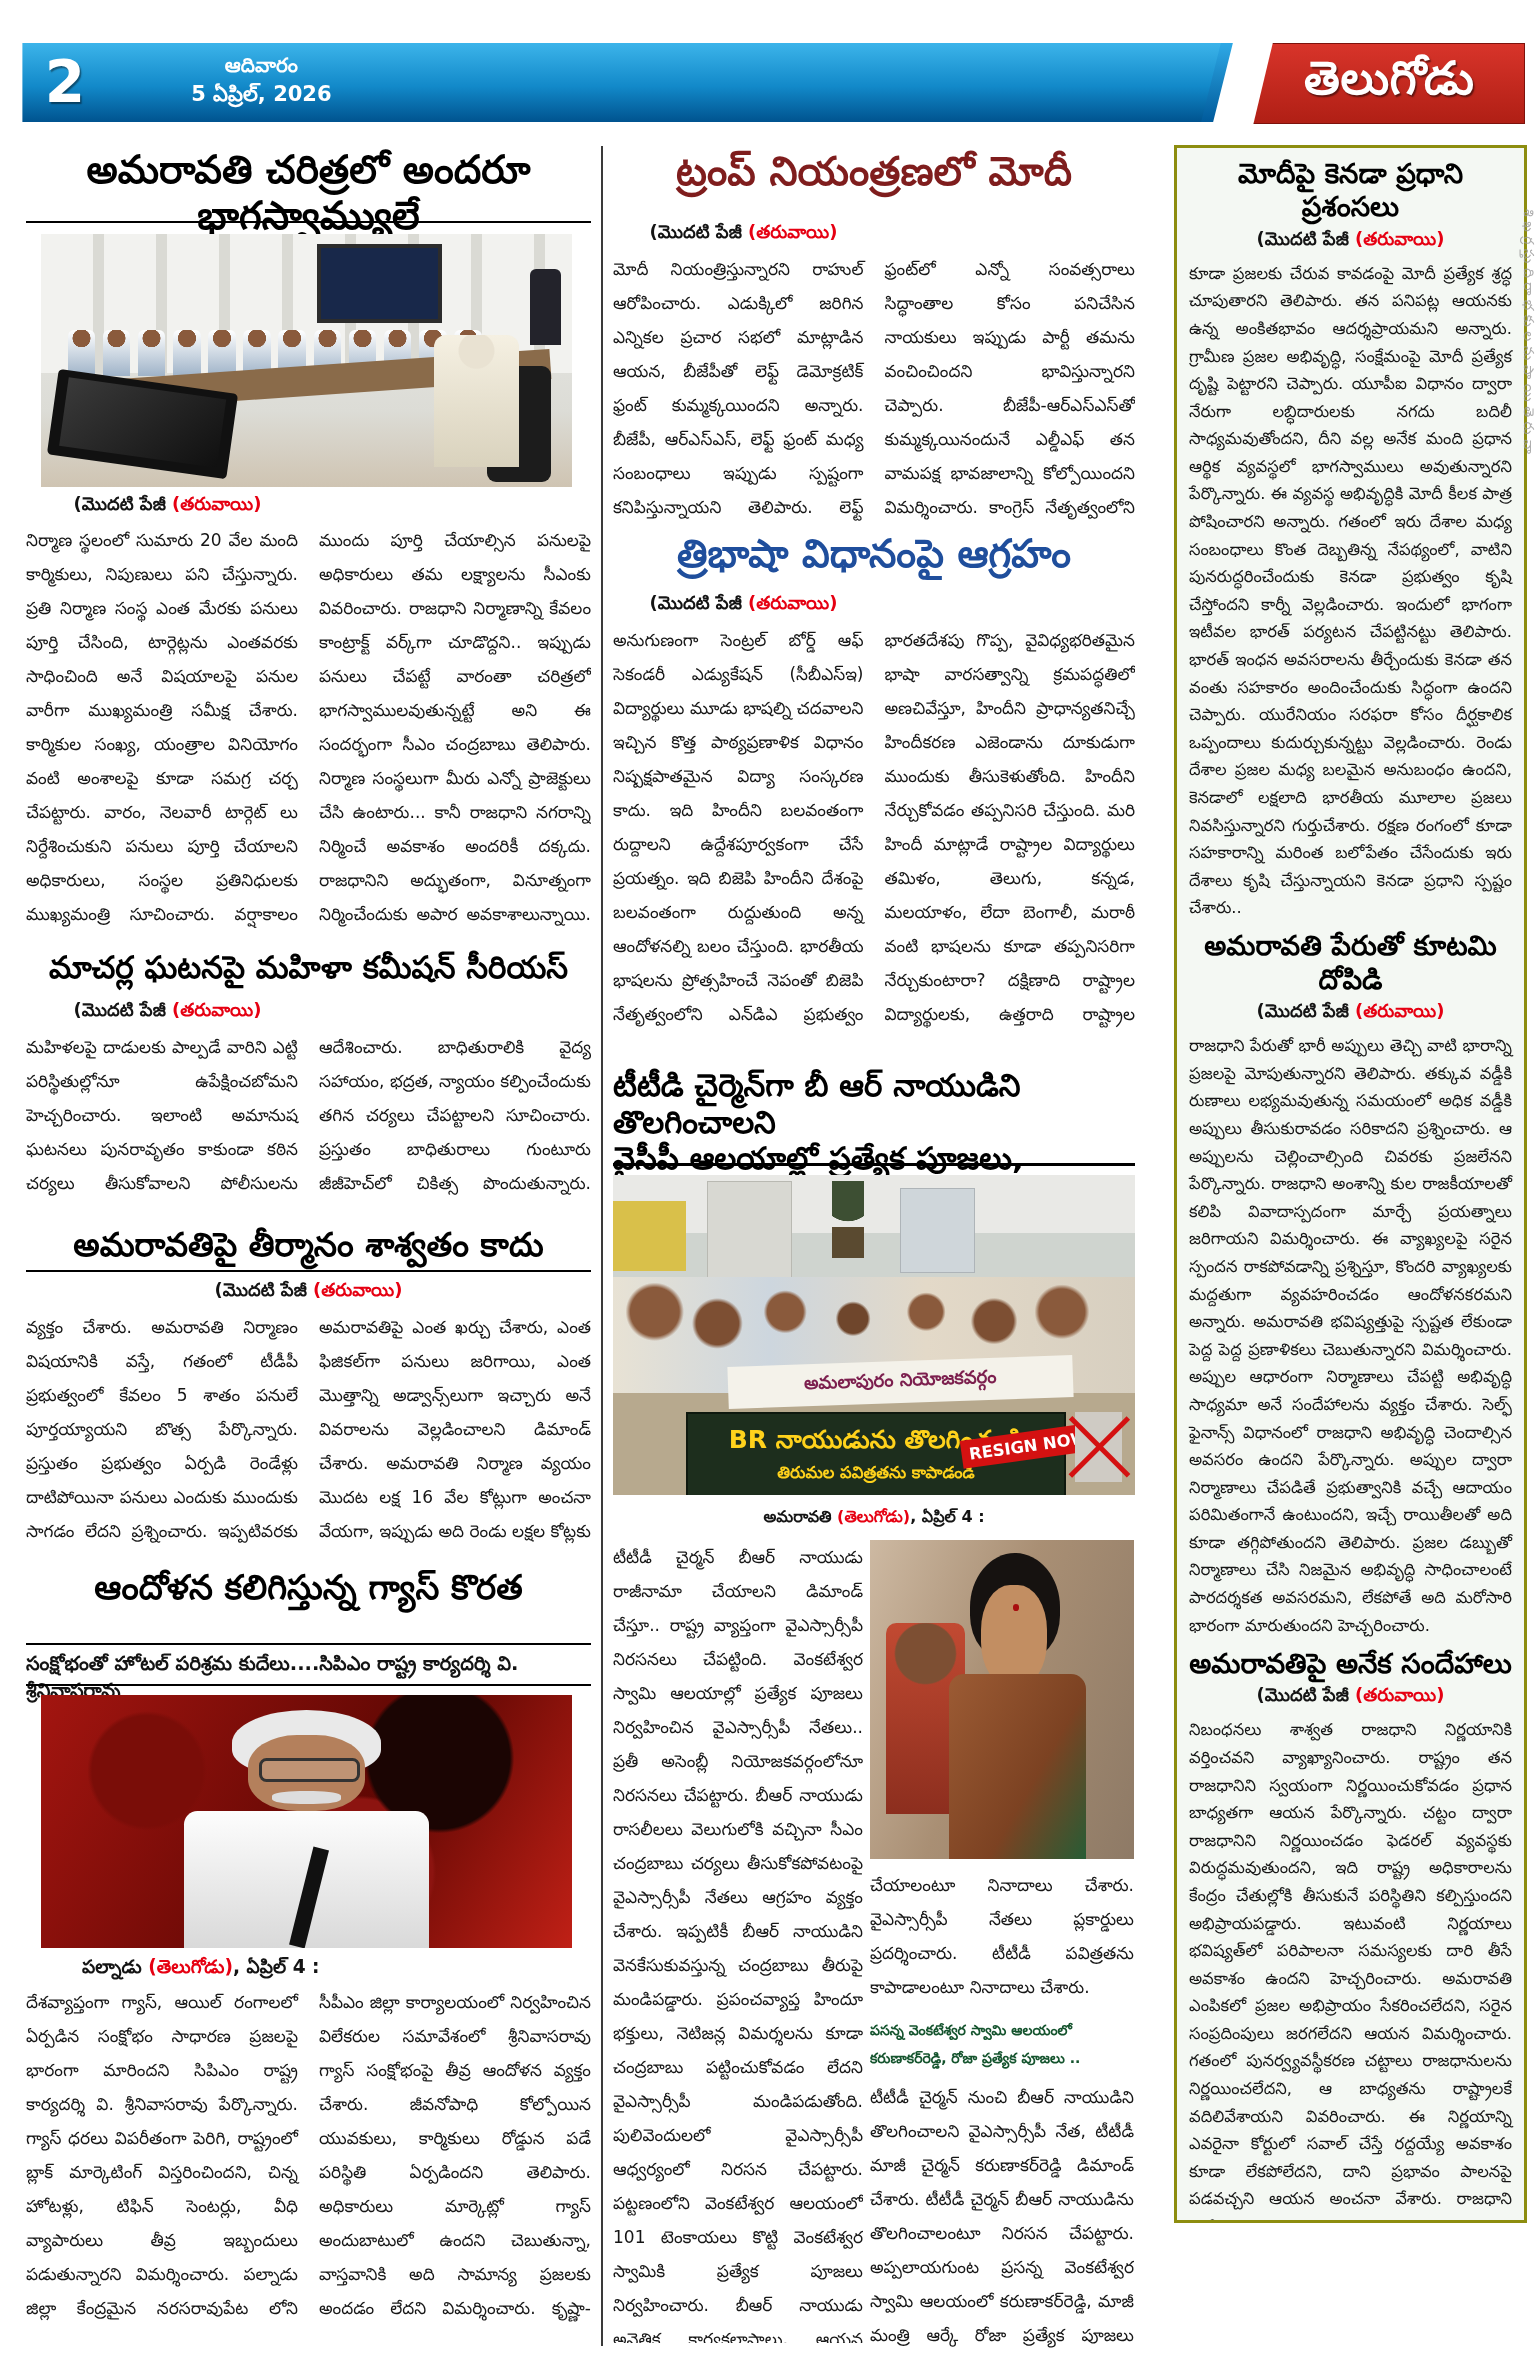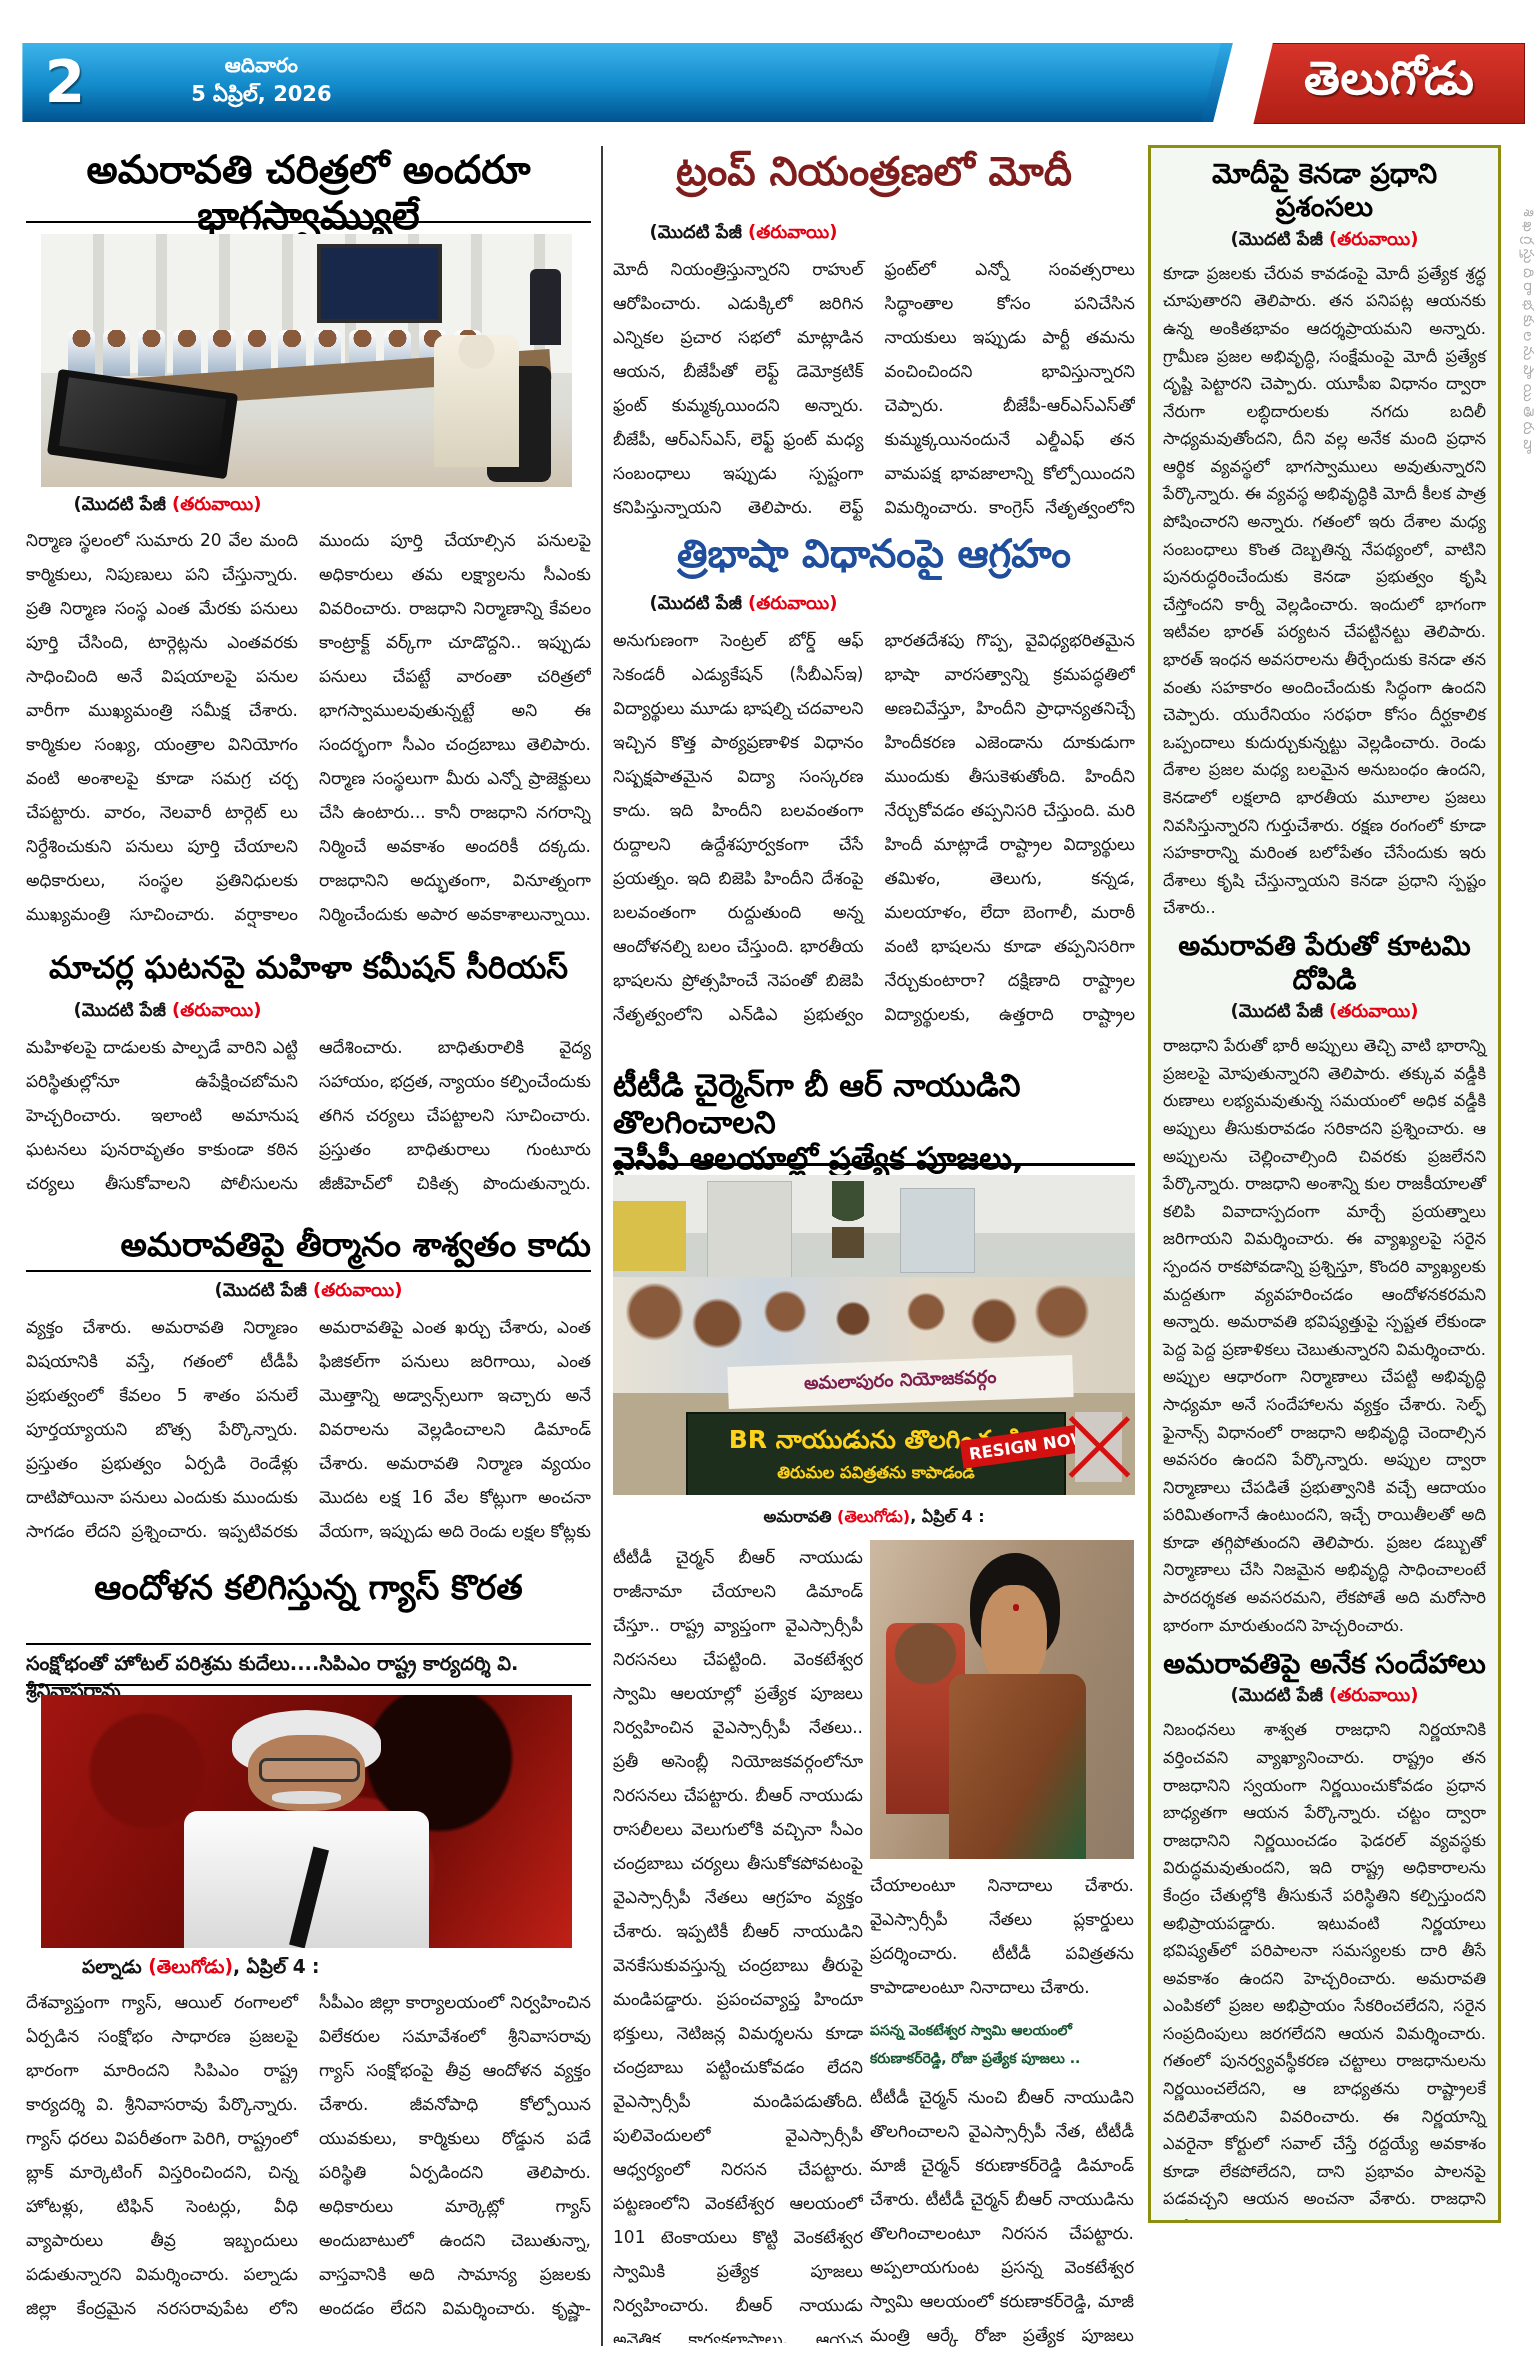--- a/index.html
+++ b/index.html
@@ -35,21 +35,21 @@
   .cont .red{color:#e60012;}
   .bodytxt{font-size:17px;line-height:34px;text-align:justify;overflow:hidden;color:#161616;}
   .cols2{column-count:2;column-gap:21px;}
   .dateline{font-size:18.6px;font-weight:bold;}
   .dateline .red{color:#e60012;}
   .subtitle{font-size:19.4px;font-weight:bold;}
   .maroon{color:#7f1d1d;}
   .bluehead{color:#1f4e9c;}
   .pinksub{color:#14532d;font-size:14px;line-height:28px;font-weight:bold;text-align:left;}
   
-  .rightbox{position:absolute;left:1148px;top:145px;width:353px;height:2078px;
+  .rightbox{position:absolute;left:1174px;top:145px;width:353px;height:2078px;
      border:3px solid #8d8d0f;background:#f4f8f3;padding:9px 12px;box-sizing:border-box;overflow:hidden;}
   .rb-h{font-size:27.6px;font-weight:bold;text-align:center;line-height:1.2;color:#000;margin:7.5px 0 4.5px;}
   .rb-cont{margin:1.5px 0 6px;}
   .rb-body{font-size:16.4px;line-height:27.6px;text-align:justify;color:#161616;}
   .edge-strip{position:absolute;left:1510px;top:209px;width:27px;height:1997px;color:#9a9a9a;
      font-size:14px;line-height:16.4px;writing-mode:vertical-rl;overflow:hidden;opacity:.8;}
   
   .photo{position:absolute;overflow:hidden;background:#cfcfcb;}
   
   .ph-meeting{background:linear-gradient(#ececea,#dcdcd6 70%,#cfc4b2);}
@@ -168,21 +168,21 @@
     <span>(మొదటి పేజీ</span> <span class="red">(తరువాయి)</span>
   </div>
   <div class="abs bodytxt cols2" style="left:26px;top:523px;width:565px;height:414px;">నిర్మాణ స్థలంలో సుమారు 20 వేల మంది కార్మికులు, నిపుణులు పని చేస్తున్నారు. ప్రతి నిర్మాణ సంస్థ ఎంత మేరకు పనులు పూర్తి చేసింది, టార్గెట్లను ఎంతవరకు సాధించింది అనే విషయాలపై పనుల వారీగా ముఖ్యమంత్రి సమీక్ష చేశారు. కార్మికుల సంఖ్య, యంత్రాల వినియోగం వంటి అంశాలపై కూడా సమగ్ర చర్చ చేపట్టారు. వారం, నెలవారీ టార్గెట్ లు నిర్దేశించుకుని పనులు పూర్తి చేయాలని అధికారులు, సంస్థల ప్రతినిధులకు ముఖ్యమంత్రి సూచించారు. వర్షాకాలం ముందు పూర్తి చేయాల్సిన పనులపై అధికారులు తమ లక్ష్యాలను సీఎంకు వివరించారు. రాజధాని నిర్మాణాన్ని కేవలం కాంట్రాక్ట్ వర్క్‌గా చూడొద్దని.. ఇప్పుడు పనులు చేపట్టే వారంతా చరిత్రలో భాగస్వాములవుతున్నట్టే అని ఈ సందర్భంగా సీఎం చంద్రబాబు తెలిపారు. నిర్మాణ సంస్థలుగా మీరు ఎన్నో ప్రాజెక్టులు చేసి ఉంటారు... కానీ రాజధాని నగరాన్ని నిర్మించే అవకాశం అందరికీ దక్కదు. రాజధానిని అద్భుతంగా, వినూత్నంగా నిర్మించేందుకు అపార అవకాశాలున్నాయి. అమరావతిని ఫ్యూచర్ సిటీగా నిర్మించాలనే ప్రభుత్వ ఆలోచనను క్షేత్రస్థాయిలో అమలు చేసి చూపించాల్సింది మీరే. నాణ్యతతో నిర్మాణాలు ఉండాలి... కాస్ట్ ఎఫెక్టివ్ చర్యలు తీసుకోవాలి. గ్రీన్ ఎనర్జీ, టెక్నాలజీ వంటి వాటిని వినియోగించుకోవాలి. రాజధాని ప్రతిష్టను పెంచేలా ఎవరికైనా ఆలోచనలు వస్తే వాటిని ప్రభుత్వంతో పంచుకోవచ్చు. ప్రభుత్వం నిర్దేశించిన సమయానికి నిర్మాణం పూర్తి చేసి తీరాల్సిందే. ఈ విషయంలో ఏ మాత్రం రాజీ ఉండదు. మ్యాన్ పవర్ పెంచుకోవాల్సిన అవసరం ఉంది. ప్రతి నిర్మాణం సకాలంలో పూర్తి చేయాలి అని ముఖ్యమంత్రి చంద్రబాబు ఆదేశించారు. ఈ సమీక్షకు మంత్రి నారాయణ, సీఆర్డీఏ, ఏడీసీ ఉన్నతాధికారులు, రాజధాని నిర్మాణ పనులు చేపట్టిన వివిధ సంస్థల ప్రతినిధులు హాజరయ్యారు. ప్రస్తుతం రాజధాని ప్రాంతంలో వివిధ దశల్లో రూ.57,821 కోట్ల విలువైన పనులు కొనసాగుతున్నాయి. హౌసింగ్, రోడ్లు, ట్రంక్ ఇన్‌ఫ్రాస్ట్రక్చర్, ఎల్పీఎస్ ఇన్‌ఫ్రాస్ట్రక్చర్‌తో పాటు అసెంబ్లీ, హైకోర్టు, సచివాలయం వంటి ఐకానిక్ భవనాల నిర్మాణం వేగంగా జరుగుతోంది. వైసీపీ ప్రభుత్వం నిలిపివేసిన, రద్దు చేసిన పనుల సంబంధిత వివాదాలు, సమస్యలను పరిష్కరించి సీఆర్డీఏ మళ్లీ పనులను చేపట్టింది. నాటికి నేటికి నిర్మాణ వ్యయం పెరగడం వంటి సవాళ్లను అధిగమించి టెండర్లు పూర్తి చేసి పనులను అప్పగించింది సీఆర్డీఏ.</div>
 
   <div class="abs headline" style="left:26px;top:949px;width:565px;font-size:31px;">మాచర్ల ఘటనపై మహిళా కమీషన్ సీరియస్</div>
   <div class="abs cont" style="left:26px;top:999px;width:283px;">
     <span>(మొదటి పేజీ</span> <span class="red">(తరువాయి)</span>
   </div>
   <div class="abs bodytxt cols2" style="left:26px;top:1030px;width:565px;height:186px;">మహిళలపై దాడులకు పాల్పడే వారిని ఎట్టి పరిస్థితుల్లోనూ ఉపేక్షించబోమని హెచ్చరించారు. ఇలాంటి అమానుష ఘటనలు పునరావృతం కాకుండా కఠిన చర్యలు తీసుకోవాలని పోలీసులను ఆదేశించారు. బాధితురాలికి వైద్య సహాయం, భద్రత, న్యాయం కల్పించేందుకు తగిన చర్యలు చేపట్టాలని సూచించారు. ప్రస్తుతం బాధితురాలు గుంటూరు జీజీహెచ్‌లో చికిత్స పొందుతున్నారు. ఆమెకు తీవ్ర గాయాలు అయినప్పటికీ వైద్యుల పర్యవేక్షణలో పరిస్థితి నిలకడగా ఉందని సమాచారం. వైద్య బృందం ప్రత్యేక శ్రద్ధతో చికిత్స అందిస్తోంది. బాధితురాలికి అవసరమైన అన్ని వైద్య సదుపాయాలు కల్పించాలని అధికారులకు సూచనలు జారీ అయ్యాయి. కాగా, ఏప్రిల్ 2 సాయంత్రం సుమారు 4 గంటల సమయంలో మాచర్లలో నివాసం ఉంటున్న మహిళ ఇంటికి నిందితుడు నీళ్ల పేరుతో వెళ్లాడు. తలుపు తెరిపించి అనంతరం బలవంతంగా ఇంట్లోకి ప్రవేశించి దాడికి పాల్పడ్డాడు. మహిళను అదుపులోకి తీసుకుని నోట్లో బట్టలు కుక్కి అత్యాచారానికి పాల్పడినట్లు సమాచారం. అంతేకాకుండా నిందితుడు కత్తితో దాడి చేసి బాధితురాలిని తీవ్రంగా గాయపరిచాడు. ఈ ఘటనలో బాధితురాలు తీవ్ర రక్తస్రావంతో కుప్పకూలగా వెంటనే ఆస్పత్రికి తరలించారు. ప్రస్తుతం ఆమె చికిత్స పొందుతూ కోలుకుంటున్నట్లు వైద్యులు తెలిపారు. ఈ ఘటనపై స్థానికంగా ఆగ్రహావేశాలు వ్యక్తమవుతుండగా, నిందితుడిని కఠినంగా శిక్షించాలని ప్రజలు డిమాండ్ చేస్తున్నారు.</div>
 
-  <div class="abs headline" style="left:26px;top:1226px;width:565px;font-size:33px;text-align:right;">అమరావతిపై తీర్మానం శాశ్వతం కాదు</div>
+  <div class="abs headline" style="left:26px;top:1226px;width:565px;font-size:33px;">అమరావతిపై తీర్మానం శాశ్వతం కాదు</div>
   <div class="abs rule" style="left:26px;top:1270px;width:565px;"></div>
   <div class="abs cont" style="left:26px;top:1279px;width:565px;">
     <span>(మొదటి పేజీ</span> <span class="red">(తరువాయి)</span>
   </div>
   <div class="abs bodytxt cols2" style="left:26px;top:1310px;width:565px;height:250px;">వ్యక్తం చేశారు. అమరావతి నిర్మాణం విషయానికి వస్తే, గతంలో టీడీపీ ప్రభుత్వంలో కేవలం 5 శాతం పనులే పూర్తయ్యాయని బొత్స పేర్కొన్నారు. ప్రస్తుతం ప్రభుత్వం ఏర్పడి రెండేళ్లు దాటిపోయినా పనులు ఎందుకు ముందుకు సాగడం లేదని ప్రశ్నించారు. ఇప్పటివరకు అమరావతిపై ఎంత ఖర్చు చేశారు, ఎంత ఫిజికల్‌గా పనులు జరిగాయి, ఎంత మొత్తాన్ని అడ్వాన్స్‌లుగా ఇచ్చారు అనే వివరాలను వెల్లడించాలని డిమాండ్ చేశారు. అమరావతి నిర్మాణ వ్యయం మొదట లక్ష 16 వేల కోట్లుగా అంచనా వేయగా, ఇప్పుడు అది రెండు లక్షల కోట్లకు పెరిగిందని ఆయన చెప్పారు. నిర్మాణ వ్యయాల్లో భారీ పెరుగుదలపై కూడా స్పష్టత ఇవ్వాలని కోరారు. అలాగే అమరావతిలో ఎమ్మెల్యేలు, ఎంపీలు, న్యాయమూర్తులు, ప్రభుత్వ ఉద్యోగుల కోసం నిర్మించిన భవనాలను పూర్తి చేసి ఎందుకు కేటాయింపులు చేయలేదని ప్రశ్నించారు. ప్రత్యేక హోదా అంశాన్ని కూడా ప్రస్తావిస్తూ, పార్లమెంట్‌లో అమరావతిపై చూపిన శ్రద్ధను ప్రత్యేక హోదా సాధనపై ఎందుకు చూపలేదని ప్రశ్నించారు బొత్స. ప్రత్యేక హోదా వస్తే ముంబై స్థాయి నగరాలు, అనేక అభివృద్ధి కేంద్రాలు రాష్ట్రంలో ఏర్పడే అవకాశముందని అన్నారు. అమరావతిని ఆపేయాలని మాజీ ముఖ్యమంత్రి వైఎస్ జగన్‌మోహన్ రెడ్డి ఎక్కడా చెప్పలేదని స్పష్టం చేసిన బొత్స, ప్రభుత్వం ముందుగా నిర్మాణ పనులను పూర్తి చేసి తరువాతే ప్రకటనలు చేయాలని సూచించారు. కేవలం పేర్లు పెట్టడం లేదా ప్రకటనలు చేయడం ద్వారా అభివృద్ధి సాధ్యం కాదని విమర్శించారు. మొత్తంగా అమరావతి అంశంలో రాజకీయ విమర్శలు ముదురుతున్న నేపథ్యంలో, బొత్స సత్యనారాయణ వ్యాఖ్యలు రాష్ట్ర రాజకీయాల్లో కొత్త చర్చకు దారి తీసే అవకాశముంది.</div>
 
   <div class="abs headline" style="left:26px;top:1567px;width:565px;font-size:34px;">ఆందోళన కలిగిస్తున్న గ్యాస్ కొరత</div>
   <div class="abs rule" style="left:26px;top:1643px;width:565px;"></div>
   <div class="abs subtitle" style="left:26px;top:1652px;width:565px;">సంక్షోభంతో హోటల్ పరిశ్రమ కుదేలు....సిపిఎం రాష్ట్ర కార్యదర్శి వి. శ్రీనివాసరావు</div>
   <div class="abs rule" style="left:26px;top:1684px;width:565px;"></div>

